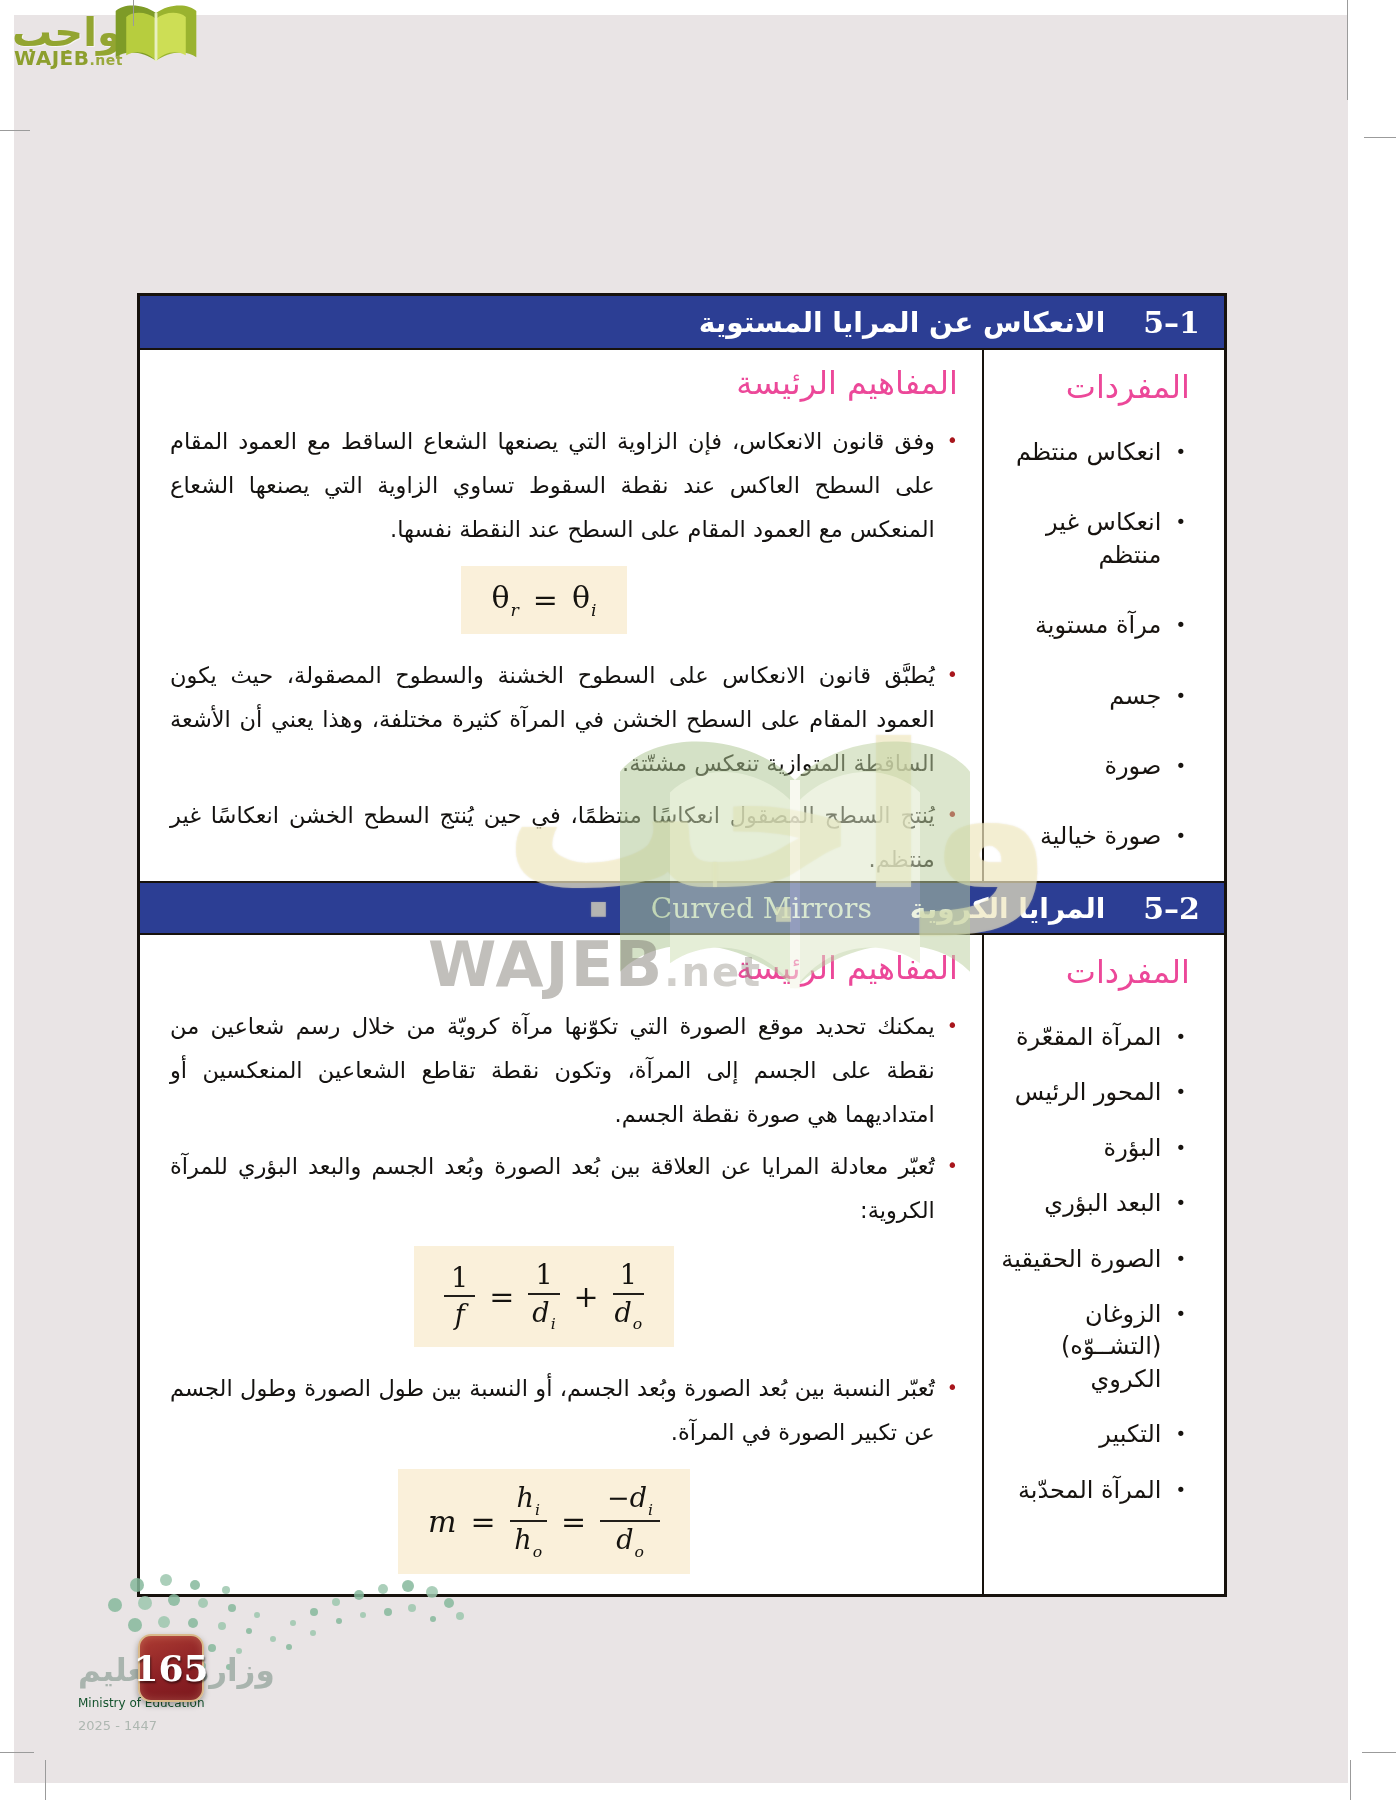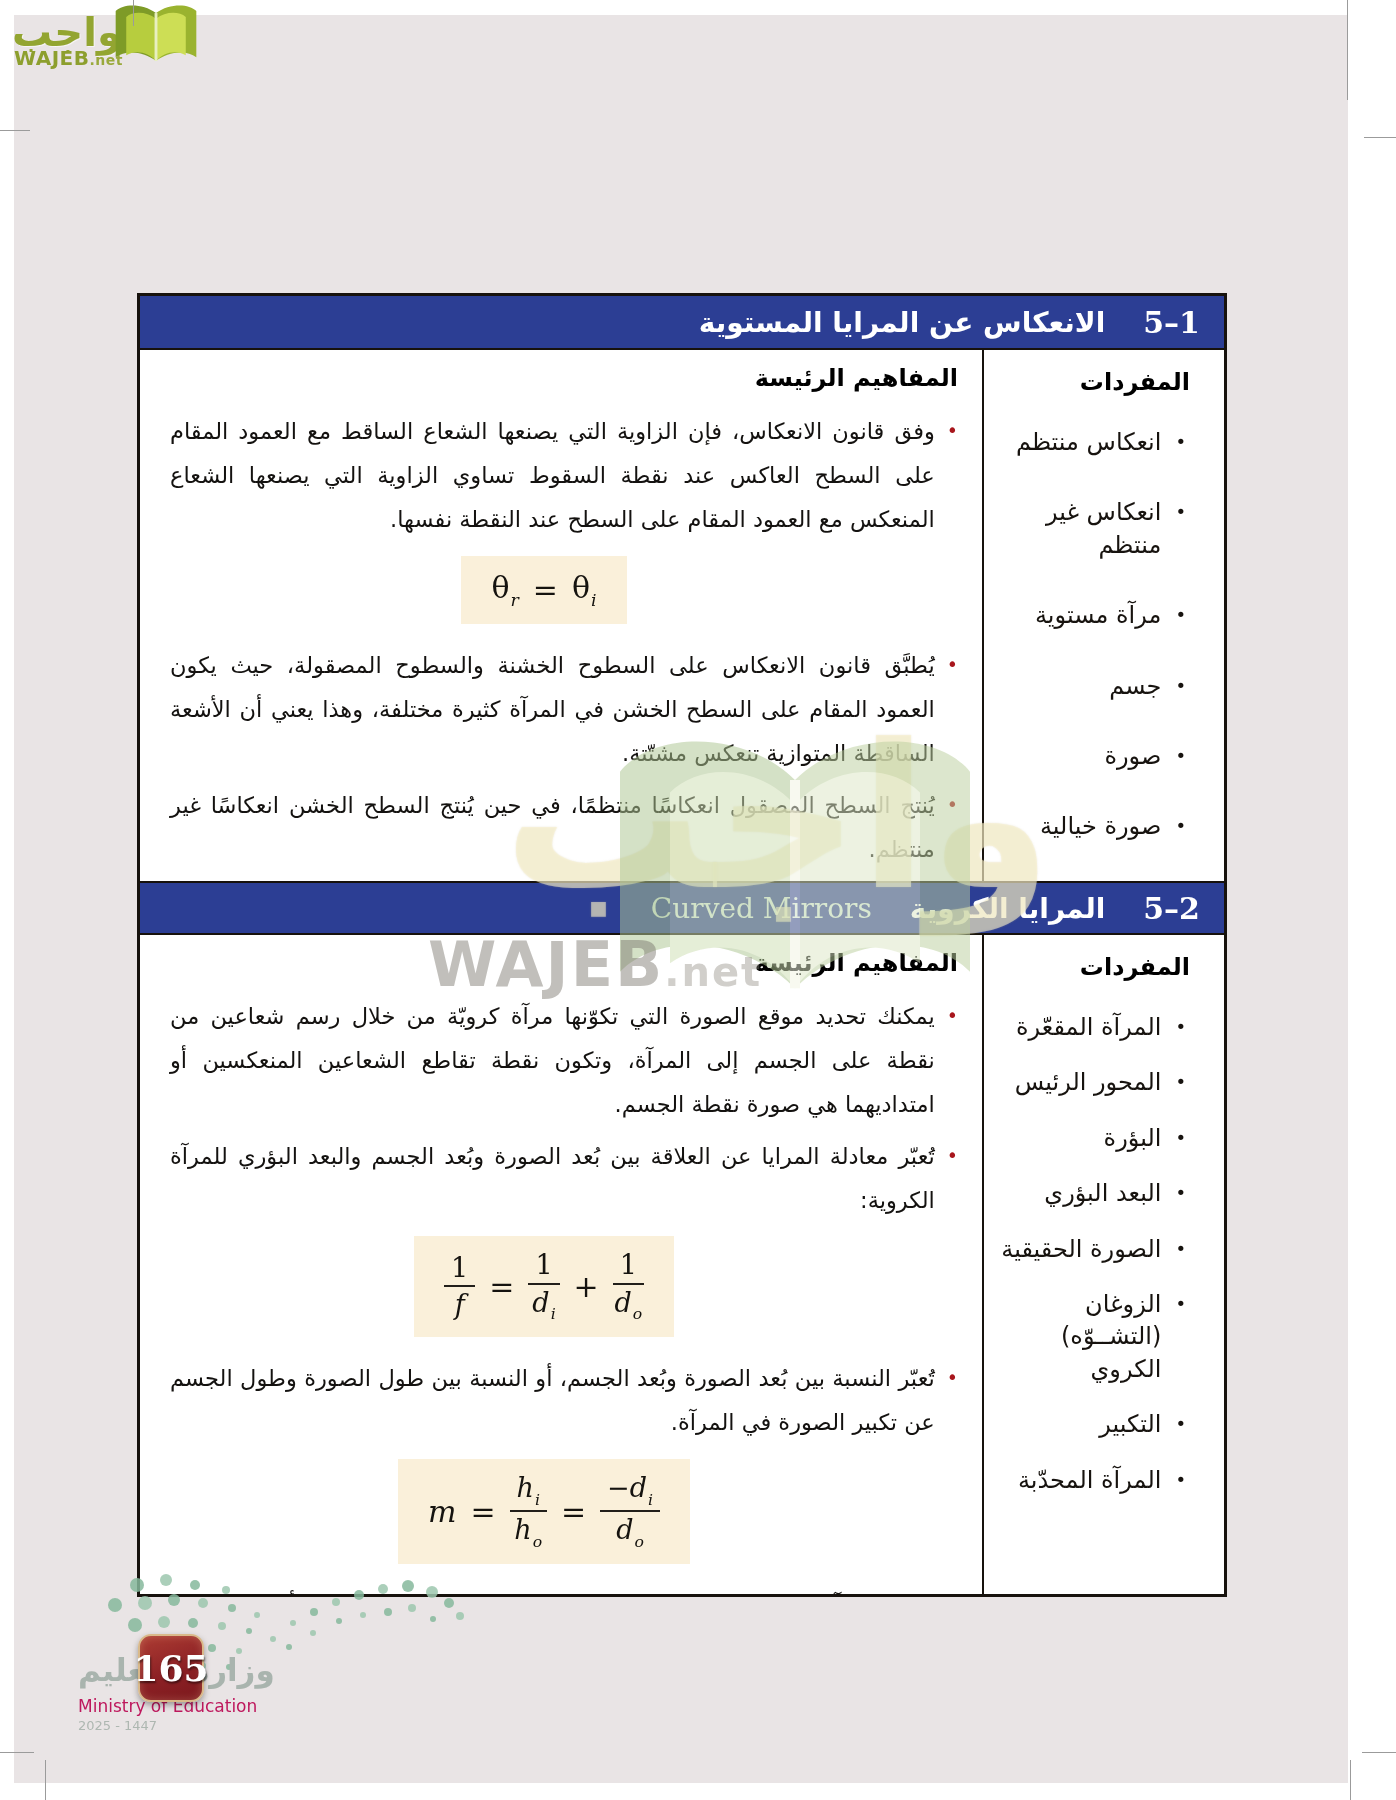--- a/index.html
+++ b/index.html
@@ -46,21 +46,21 @@
   .sec-num{color:#fff;font-family:"DejaVu Serif",serif;font-size:30px;font-weight:700;direction:ltr;}
   .sec-ar{color:#fff;font-size:28px;font-weight:700;}
   .sec-en{color:#d6e8de;font-family:"DejaVu Serif",serif;font-size:28px;direction:ltr;}
 
   .section-body{display:flex;overflow:hidden;}
   .body-1{flex:0 0 531px;}
   .body-2{flex:1 1 auto;}
 
   .vocab-col{flex:0 0 242px;border-left:2px solid #17120d;box-sizing:border-box;
              padding:18px 34px 4px 10px;}
-  .red-heading{color:#000000;font-size:24px;font-weight:700;margin:0 0 30px 0;}
+  .red-heading{color:#ec4899;font-size:32px;font-weight:400;margin:0 0 30px 0;}
   .vocab-list{list-style:none;margin:0;padding:0 4px 0 0;}
   .vocab-item{display:flex;column-gap:14px;font-size:24px;color:#17130f;line-height:1.35;}
   .body-1 .vocab-item{margin-bottom:38px;}
   .body-2 .vocab-item{margin-bottom:23px;}
   .v-dot{color:#17130f;font-size:18px;line-height:1.8;}
 
   .concepts-col{flex:1 1 auto;padding:14px 24px 0 30px;box-sizing:border-box;}
   .concepts-col .red-heading{margin:0 0 18px 0;}
   .bullet-row{display:flex;column-gap:12px;margin:0 0 8px 0;}
   .b-dot{color:#a8161c;font-size:19px;line-height:2.2;}
@@ -83,21 +83,21 @@
          color:rgba(250,243,205,.55);text-shadow:0 0 2px rgba(200,190,140,.35);}
   .wm-book{position:absolute;left:180px;top:40px;opacity:.52;}
   .wm-en{position:absolute;left:28px;top:238px;font-size:62px;font-weight:700;letter-spacing:2px;
          color:rgba(118,112,104,.45);font-family:"DejaVu Sans",sans-serif;}
   .wm-en .tld{font-size:40px;color:rgba(140,134,126,.4);font-weight:700;}
 
   
   .footer{position:absolute;left:40px;top:1560px;width:460px;height:220px;z-index:2;direction:ltr;}
   .dot{position:absolute;border-radius:50%;}
   .min-ar{position:absolute;left:38px;top:92px;font-size:31px;font-weight:700;color:#a9b4ae;direction:rtl;}
-  .min-en{position:absolute;left:38px;top:136px;font-size:17px;color:#be185d;}
+  .min-en{position:absolute;left:38px;top:136px;font-size:12px;color:#14532d;}
   .min-year{position:absolute;left:38px;top:158px;font-size:13px;color:#aeb7b1;}
   .page-badge{position:absolute;left:98px;top:74px;width:62px;height:64px;border-radius:13px;
               background:linear-gradient(160deg,#ad3c33 0%,#8c2125 55%,#7c181d 100%);
               border:2px solid #d9b98a;box-shadow:0 3px 6px rgba(0,0,0,.35), inset 0 0 8px rgba(255,220,170,.25);
               display:flex;align-items:center;justify-content:center;}
   .page-number{color:#ffffff;font-family:"DejaVu Serif",serif;font-size:36px;font-weight:700;
                text-shadow:1px 2px 2px rgba(0,0,0,.5);}
 
   
   .crop{position:absolute;background:#9b9b9b;z-index:5;}

